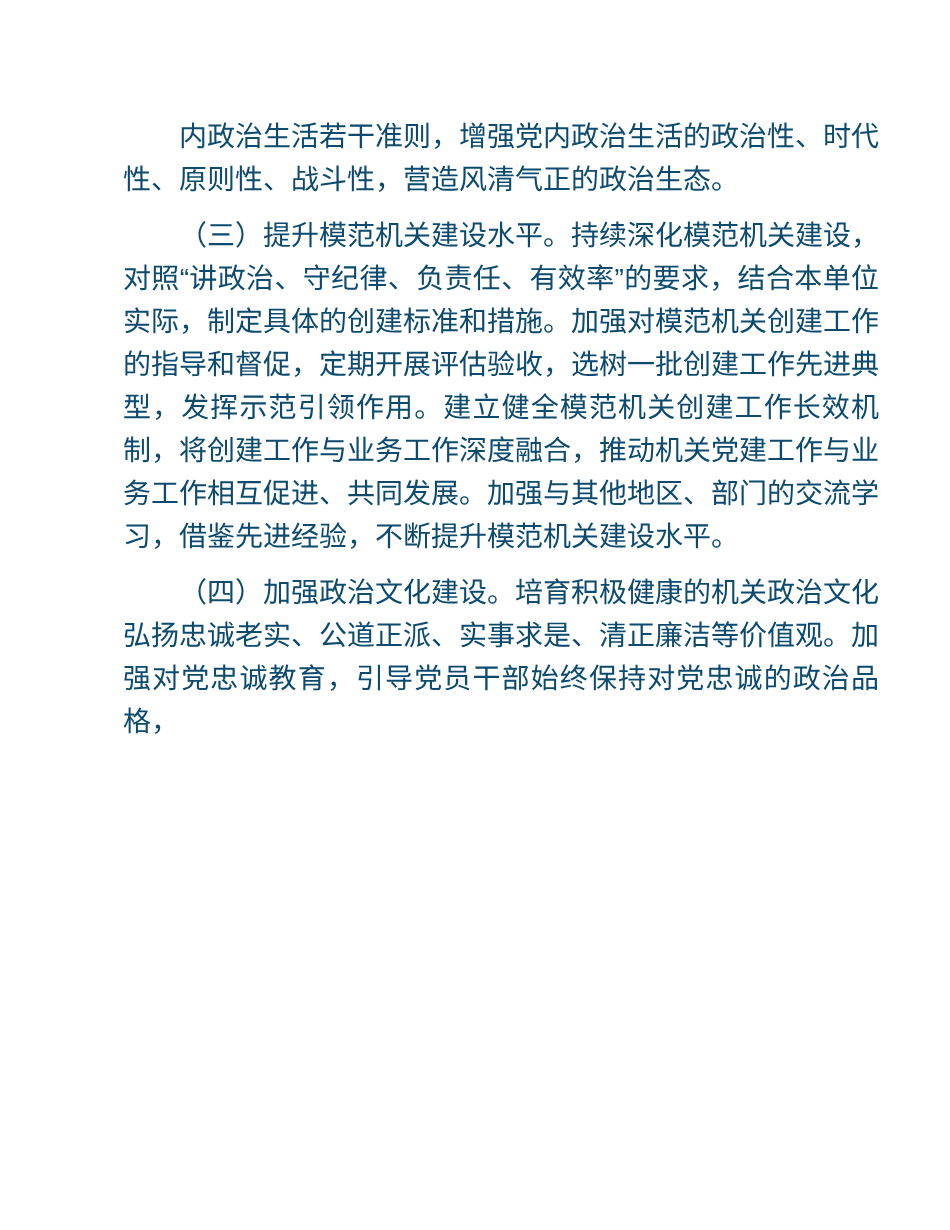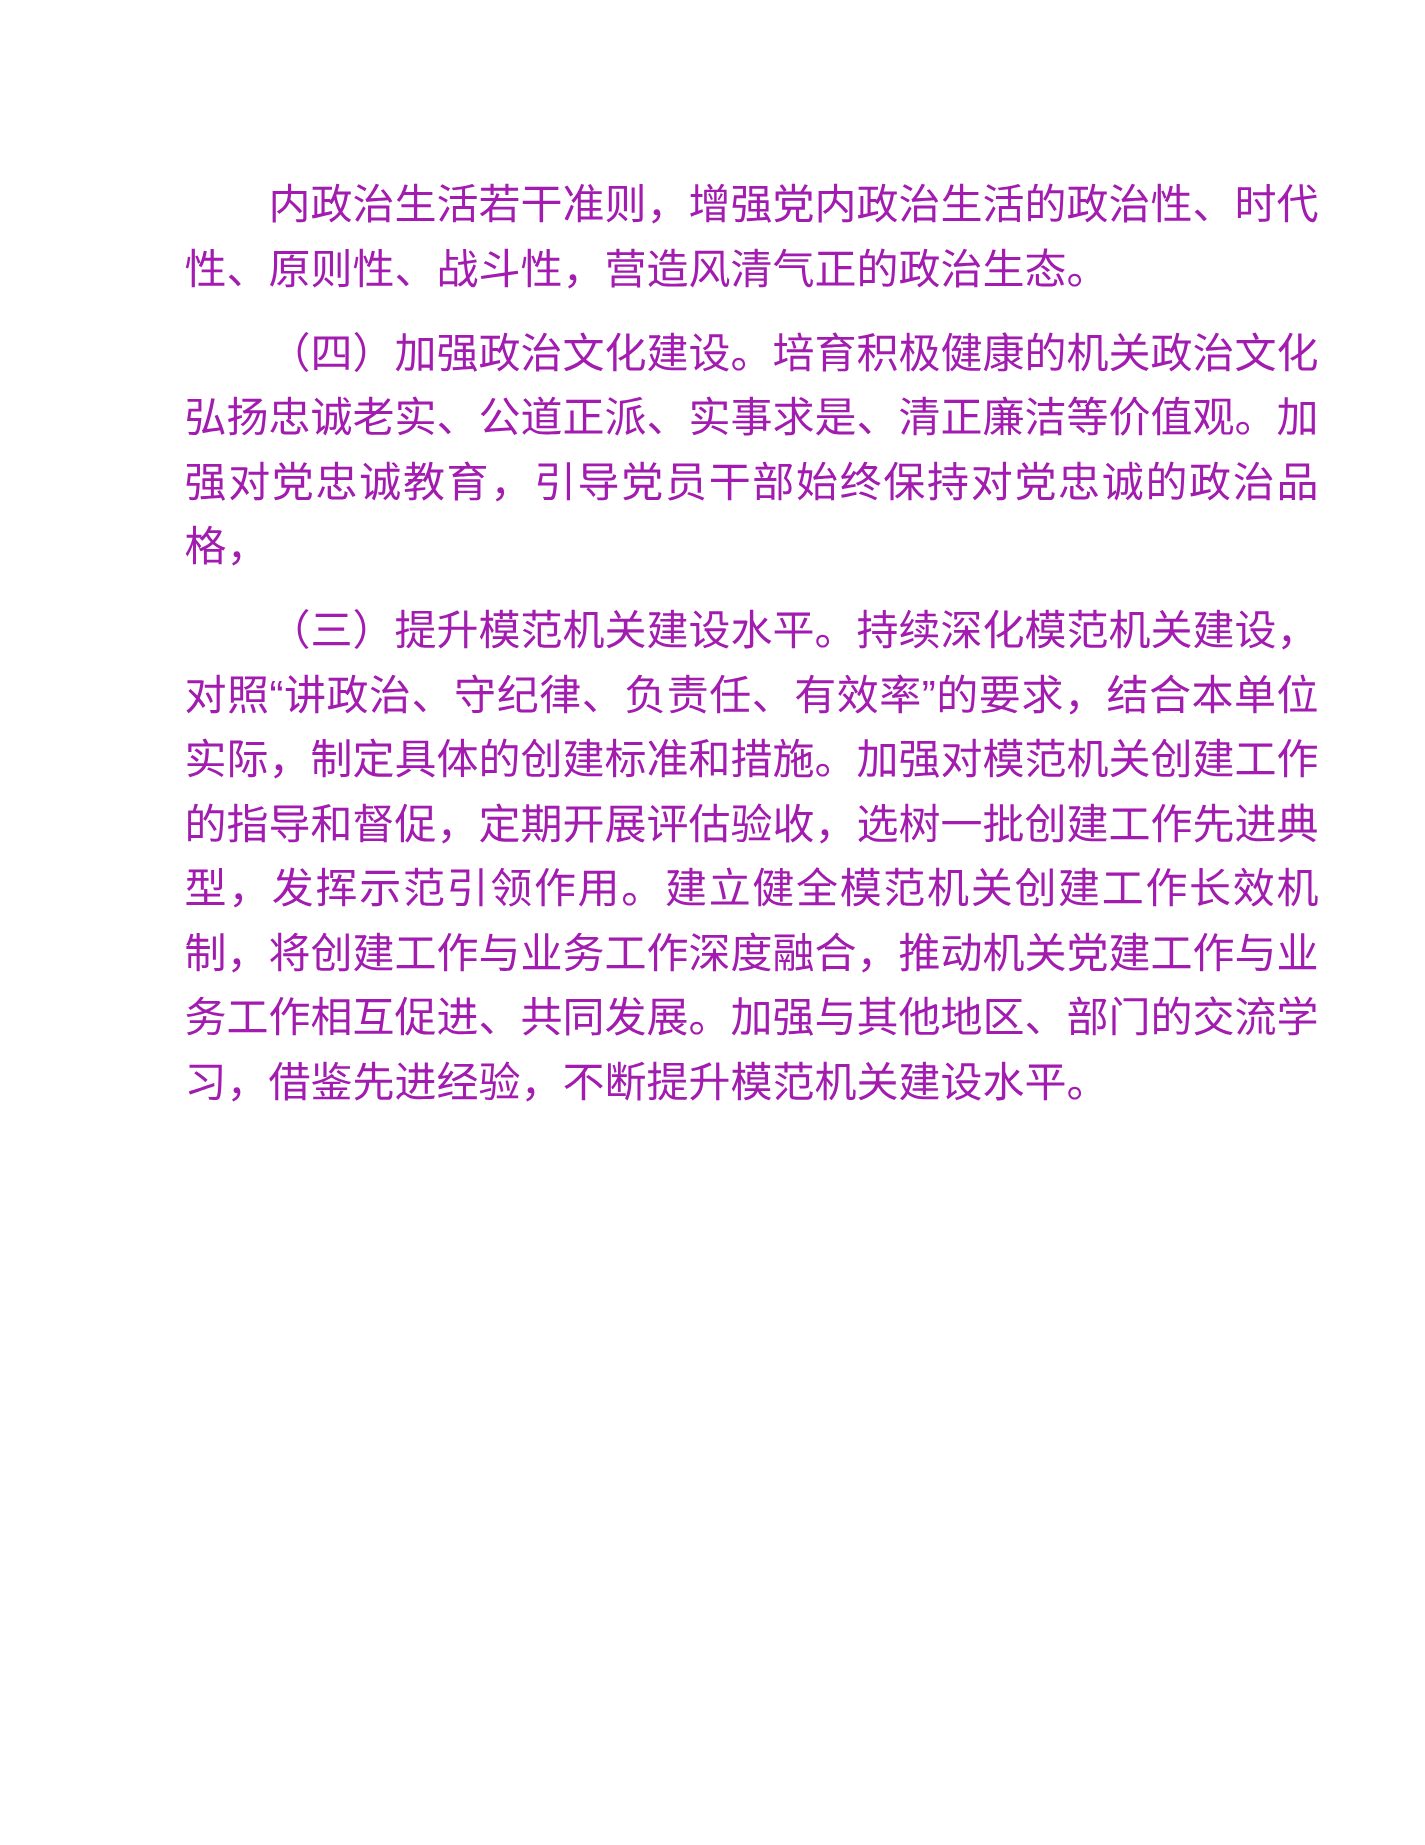--- a/index.html
+++ b/index.html
@@ -17,29 +17,29 @@
     width: 950px;
     height: 1230px;
     background: #ffffff;
     padding: 115px 71px 0 123px;
   }
   .para {
     margin: 0 0 13px 0;
     font-family: "Liberation Sans", sans-serif;
     font-size: 28px;
     line-height: 43px;
-    color: #a21caf;
+    color: #0c4a6e;
     text-align: justify;
     text-justify: inter-ideograph;
     text-indent: 2em;
     word-break: normal;
     letter-spacing: 0;
     font-weight: 400;
   }
 </style>
 </head>
 <body>
 
 <div class="page">
   <p class="para">内政治生活若干准则，增强党内政治生活的政治性、时代性、原则性、战斗性，营造风清气正的政治生态。</p>
+  <p class="para">（三）提升模范机关建设水平。持续深化模范机关建设，对照“讲政治、守纪律、负责任、有效率”的要求，结合本单位实际，制定具体的创建标准和措施。加强对模范机关创建工作的指导和督促，定期开展评估验收，选树一批创建工作先进典型，发挥示范引领作用。建立健全模范机关创建工作长效机制，将创建工作与业务工作深度融合，推动机关党建工作与业务工作相互促进、共同发展。加强与其他地区、部门的交流学习，借鉴先进经验，不断提升模范机关建设水平。</p>
   <p class="para">（四）加强政治文化建设。培育积极健康的机关政治文化弘扬忠诚老实、公道正派、实事求是、清正廉洁等价值观。加强对党忠诚教育，引导党员干部始终保持对党忠诚的政治品格，</p>
-  <p class="para">（三）提升模范机关建设水平。持续深化模范机关建设，对照“讲政治、守纪律、负责任、有效率”的要求，结合本单位实际，制定具体的创建标准和措施。加强对模范机关创建工作的指导和督促，定期开展评估验收，选树一批创建工作先进典型，发挥示范引领作用。建立健全模范机关创建工作长效机制，将创建工作与业务工作深度融合，推动机关党建工作与业务工作相互促进、共同发展。加强与其他地区、部门的交流学习，借鉴先进经验，不断提升模范机关建设水平。</p>
 </div>
 
 </body></html>

